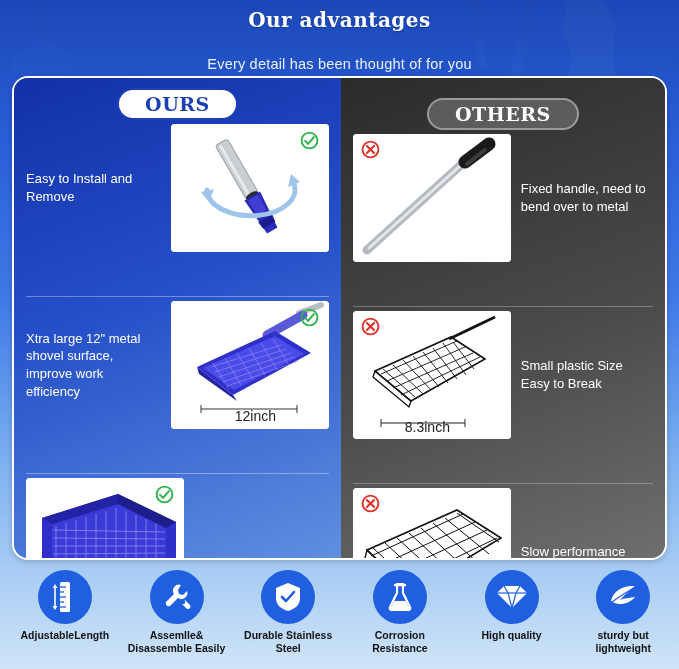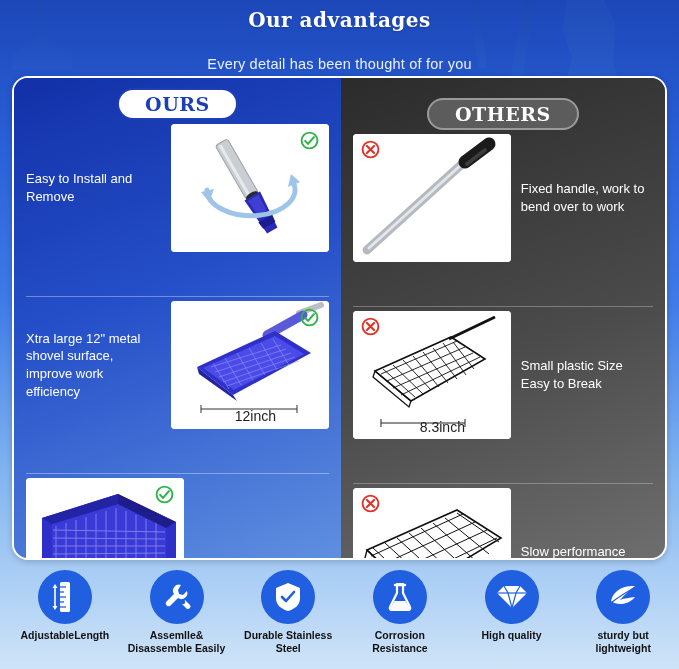--- a/index.html
+++ b/index.html
@@ -331,21 +331,21 @@
             <path d="M112 28 L136 10" stroke="#1a1a1a" stroke-width="13" stroke-linecap="round"></path>
             <path d="M114 30 L132 16" stroke="#3c3c3c" stroke-width="4" stroke-linecap="round"></path>
           </svg>
           <span class="mark">
             <svg width="19" height="19" viewBox="0 0 24 24">
                 <circle cx="12" cy="12" r="10" fill="none" stroke="#e03127" stroke-width="2.4"></circle>
                 <path d="M7.5 7.5 L16.5 16.5 M16.5 7.5 L7.5 16.5" stroke="#e03127" stroke-width="2.6" stroke-linecap="round"></path>
               </svg>
           </span>
         </div>
-        <div class="row-text">Fixed handle, work to bend over to work</div>
+        <div class="row-text">Fixed handle, need to bend over to metal</div>
       </div>
 
       <div class="row">
         <div class="card">
           <svg width="158" height="128" viewBox="0 0 158 128">
             <rect width="158" height="128" fill="#ffffff"></rect>
             <path d="M96 28 L142 6" stroke="#111" stroke-width="3"></path>
             <path d="M22 60 L98 26 L132 48 L58 90 Z" fill="none" stroke="#111" stroke-width="1.6"></path>
             <g stroke="#111" stroke-width="0.9">
               <path d="M30 58 L62 86"></path>
@@ -358,21 +358,21 @@
                 <path d="M100 31 L121 58"></path>
               <path d="M28 63 L104 30"></path>
                 <path d="M34 70 L112 36"></path>
                 <path d="M40 77 L120 42"></path>
               <path d="M48 84 L127 46"></path>
             </g>
             <path d="M22 60 L58 90 L56 96 L20 66 Z" fill="none" stroke="#111" stroke-width="1.3"></path>
             <path d="M28 112 L112 112" stroke="#222" stroke-width="1"></path>
             <path d="M28 108 L28 116 M112 108 L112 116" stroke="#222" stroke-width="1"></path>
           </svg>
-          <span class="cap" style="left:52px; bottom:4px;margin-left:15px;">8.3inch</span>
+          <span class="cap" style="left:52px; bottom:4px;">8.3inch</span>
           <span class="mark">
             <svg width="19" height="19" viewBox="0 0 24 24">
                 <circle cx="12" cy="12" r="10" fill="none" stroke="#e03127" stroke-width="2.4"></circle>
                 <path d="M7.5 7.5 L16.5 16.5 M16.5 7.5 L7.5 16.5" stroke="#e03127" stroke-width="2.6" stroke-linecap="round"></path>
               </svg>
           </span>
         </div>
         <div class="row-text">Small plastic  Size Easy to Break</div>
       </div>
 

